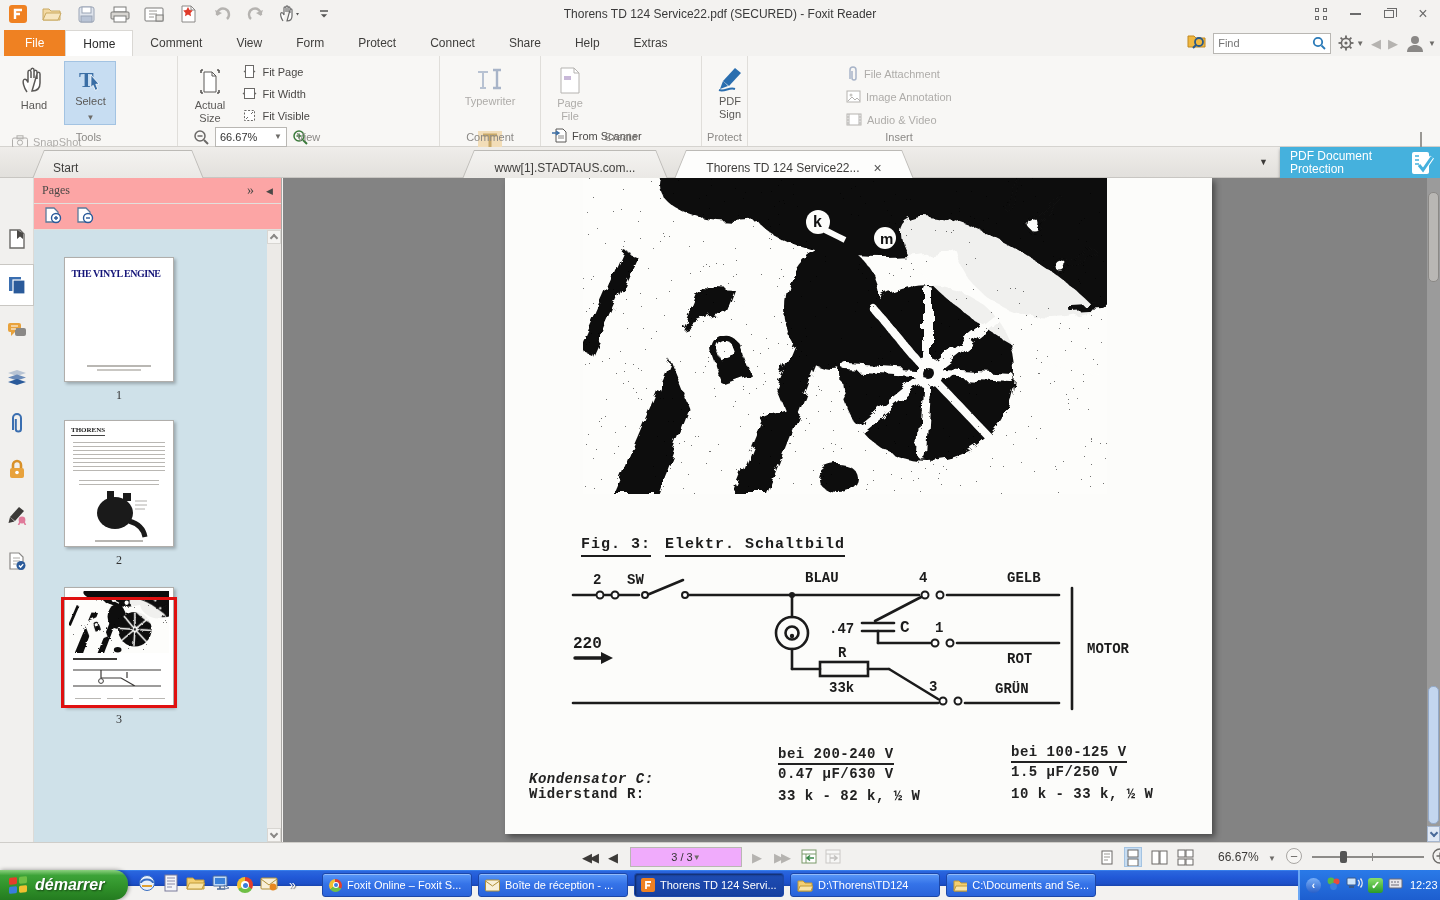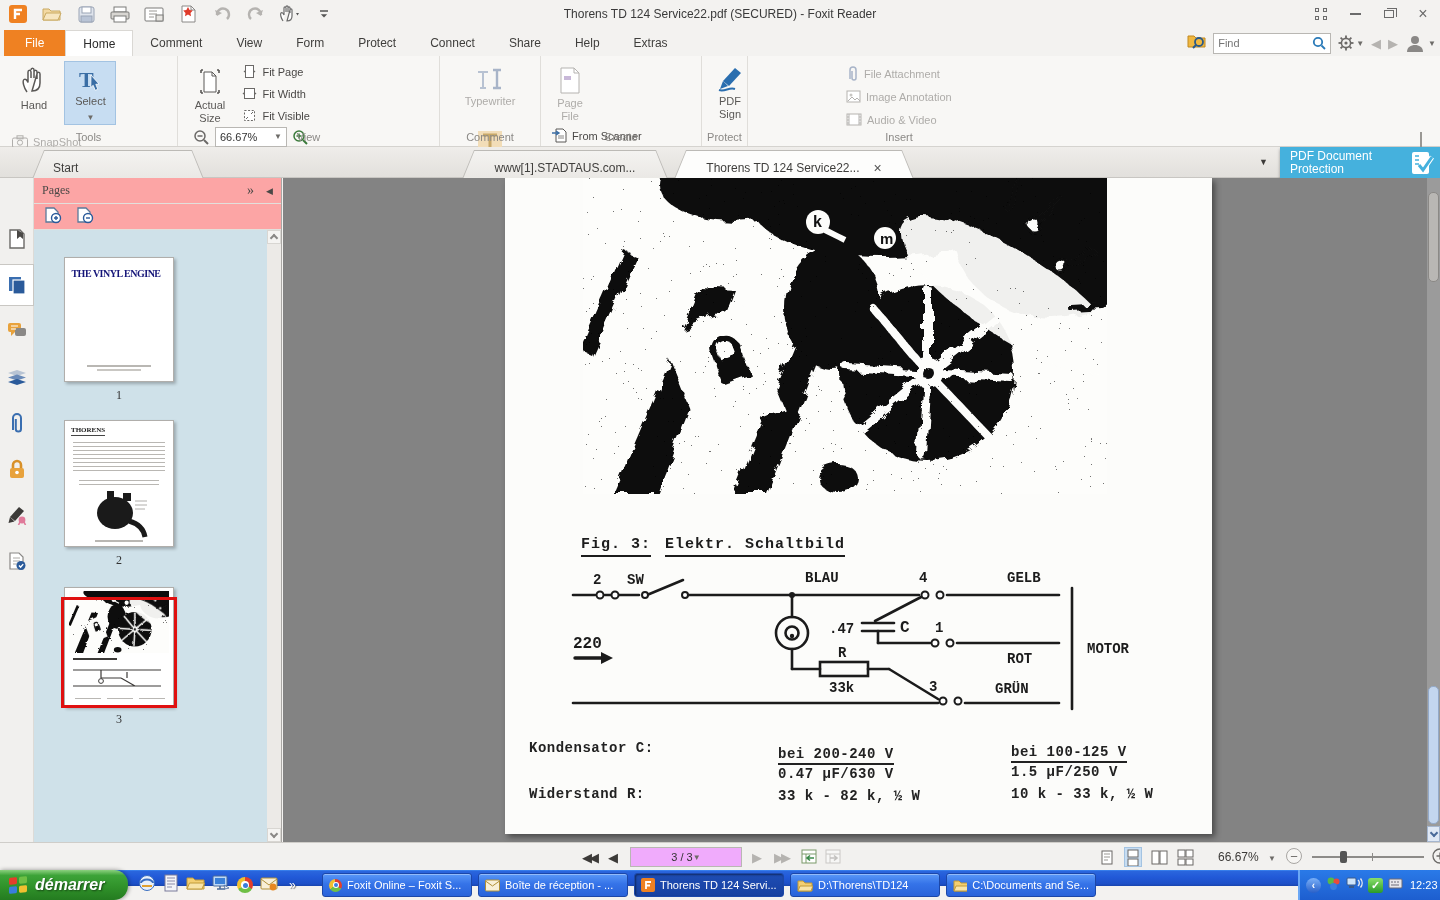--- a/index.html
+++ b/index.html
@@ -764,21 +764,21 @@
         <text x="368" y="66">1</text>
         <text x="440" y="97">ROT</text>
         <text x="6" y="82" font-size="16">220</text>
         <text x="271" y="91">R</text>
         <text x="262" y="126">33k</text>
         <text x="362" y="125">3</text>
         <text x="428" y="127">GRÜN</text>
         <text x="520" y="87">MOTOR</text>
       </svg>
 
-      <div class="specs" style="left:24px; top:562px;">Kondensator C:</div>
+      <div class="specs" style="left:24px; top:593px;font-style:italic;">Kondensator C:</div>
       <div class="specs" style="left:24px; top:608px;">Widerstand  R:</div>
       <div class="specs uline" style="left:273px; top:568px;">bei 200-240 V</div>
       <div class="specs" style="left:273px; top:588px;">0.47 µF/630 V</div>
       <div class="specs" style="left:273px; top:610px;">33 k - 82 k, ½ W</div>
       <div class="specs uline" style="left:506px; top:566px;">bei 100-125 V</div>
       <div class="specs" style="left:506px; top:586px;">1.5 µF/250 V</div>
       <div class="specs" style="left:506px; top:608px;">10 k - 33 k, ½ W</div>
     </div>
   </div>
 

